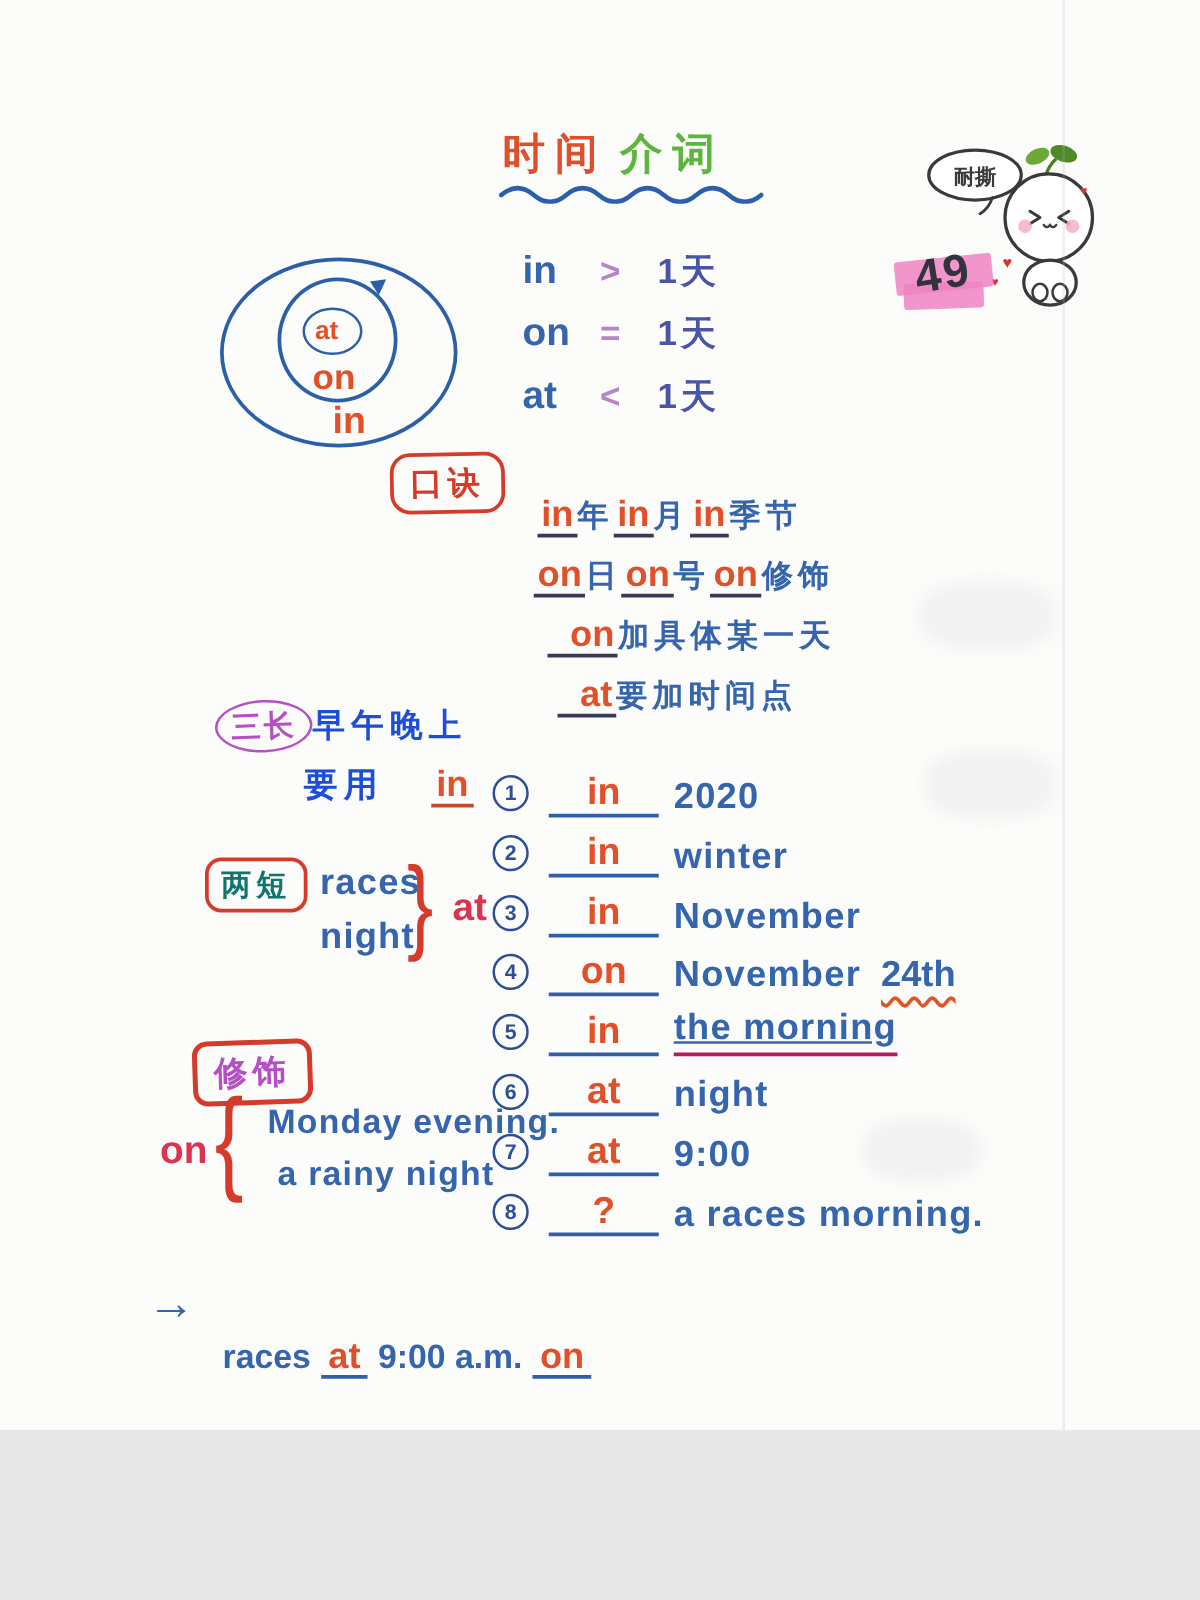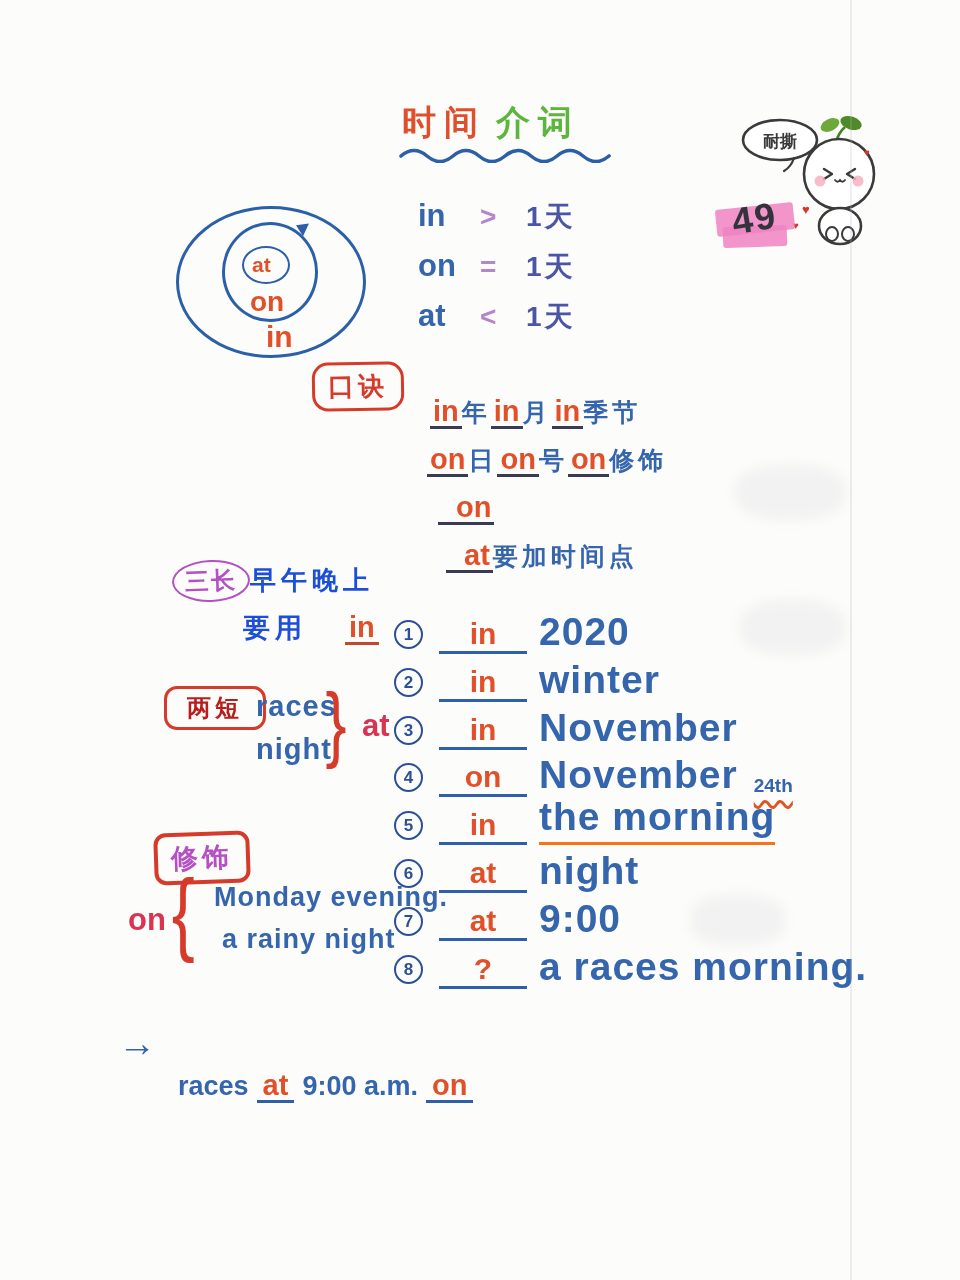--- a/index.html
+++ b/index.html
@@ -1,18 +1,18 @@
 <!DOCTYPE html>
 <html><head>
 <meta charset="utf-8">
 <style>
   * { margin:0; padding:0; box-sizing:border-box; }
   html,body { background:#e8e8e8; }
   .page {
-    position:relative; width:960px; height:1280px; margin:0 auto;
+    position:relative; width:960px; height:1144px; margin:0 auto;
     background:#fcfcfa; overflow:hidden;
     font-family:"Liberation Sans","DejaVu Sans",sans-serif;
     font-weight:bold;
   }
   .abs { position:absolute; }
 
   
   .blue   { color:#3465ad; }
   .crimson{ color:#d93452; }
 
@@ -58,24 +58,24 @@
            transform:scaleX(.75); transform-origin:center; }
 
   
   .ex-row { position:absolute; left:394px; display:flex; align-items:flex-end; height:44px; }
   .ex-num { width:29px; height:29px; border:2px solid #2c4f96; border-radius:50%;
             color:#2c4f96; font-size:17px; display:inline-flex; align-items:center;
             justify-content:center; margin:0 16px 5px 0; flex:none; }
   .ex-blank { width:88px; border-bottom:3.5px solid #2f5fa8; display:flex;
               justify-content:center; flex:none; }
   .ex-ans { color:#e2502a; font-size:30px; line-height:1; padding-bottom:2px; }
-  .ex-phrase { color:#3465ad; font-size:39px; margin-left:12px; padding-bottom:0px;
+  .ex-phrase { color:#3465ad; font-size:29px; margin-left:12px; padding-bottom:0px;
                letter-spacing:1px; white-space:nowrap; }
-  .ex-phrase.uline { border-bottom:3px solid #f97316; padding-bottom:3px; }
-  .ex-tail { color:#3465ad; font-size:19px; margin-left:16px;
+  .ex-phrase.uline { border-bottom:3px solid #be185d; padding-bottom:3px;text-decoration:underline; }
+  .ex-tail { color:#3465ad; font-size:29px; margin-left:16px;
              text-decoration:underline wavy #e05522; text-decoration-thickness:2.5px;
              text-underline-offset:8px; }
 
   
   .sum-line1 { left:172px; top:1028px; color:#3465ad; font-size:27px;
                word-spacing:9px; letter-spacing:.5px; white-space:nowrap; }
   .sum-line2 { left:178px; top:1070px; display:flex; align-items:baseline;
                color:#3465ad; font-size:27px; white-space:nowrap; }
   .sum-blank { border-bottom:3px solid #2f5fa8; padding:0 6px; margin:0 8px;
                color:#e2502a; font-size:29px; line-height:1.05; }
@@ -162,34 +162,35 @@
   <div class="abs mline" style="left:427px; top:444px;">
     <span class="mprep">on</span>
       <span class="mcn">日</span>
       <span class="mprep">on</span>
       <span class="mcn">号</span>
       <span class="mprep">on</span>
       <span class="mcn">修饰</span>
   </div>
   <div class="abs mline" style="left:438px; top:492px;">
     <span class="mprep lead">on</span>
+      <span class="mcn">加具体某一天</span>
   </div>
   <div class="abs mline" style="left:446px; top:540px;">
     <span class="mprep lead">at</span>
       <span class="mcn">要加时间点</span>
   </div>
 
   <div class="abs obox" style="left:172px; top:560px; transform:rotate(-2deg);">三长</div>
   <div class="abs hw26p" style="left:250px; top:563px;">早午晚上</div>
   <div class="abs mline" style="left:243px; top:610px;gap:32px;">
     <span class="hw26p" style="font-size:27px;">要用</span>
     <span class="uline-red">in</span>
   </div>
 
-  <div class="abs rbox" style="left:164px; top:686px; font-size:24px; color:#b91c1c; border-radius:13px; padding:3px 20px;">两短</div>
+  <div class="abs rbox" style="left:164px; top:686px; font-size:24px; color:#0f766e; border-radius:13px; padding:3px 10px;">两短</div>
   <div class="abs word-blue" style="left:256px; top:690px;">races</div>
   <div class="abs word-blue" style="left:256px; top:733px;">night</div>
   <div class="abs brace" style="left:322px; top:681px; font-size:84px;">}</div>
   <div class="abs crimson" style="left:362px; top:708px; font-size:31px;">at</div>
 
   <div class="abs rbox thick" style="left:154px; top:832px; transform:rotate(-2deg); font-size:27px;">修饰</div>
   <div class="abs crimson" style="left:128px; top:902px; font-size:31px;">on</div>
   <div class="abs brace" style="left:168px; top:866px; font-size:92px;">{</div>
   <div class="abs word-blue" style="left:214px; top:882px; font-size:27px;">Monday evening.</div>
   <div class="abs word-blue" style="left:222px; top:924px; font-size:27px;">a rainy night</div>

